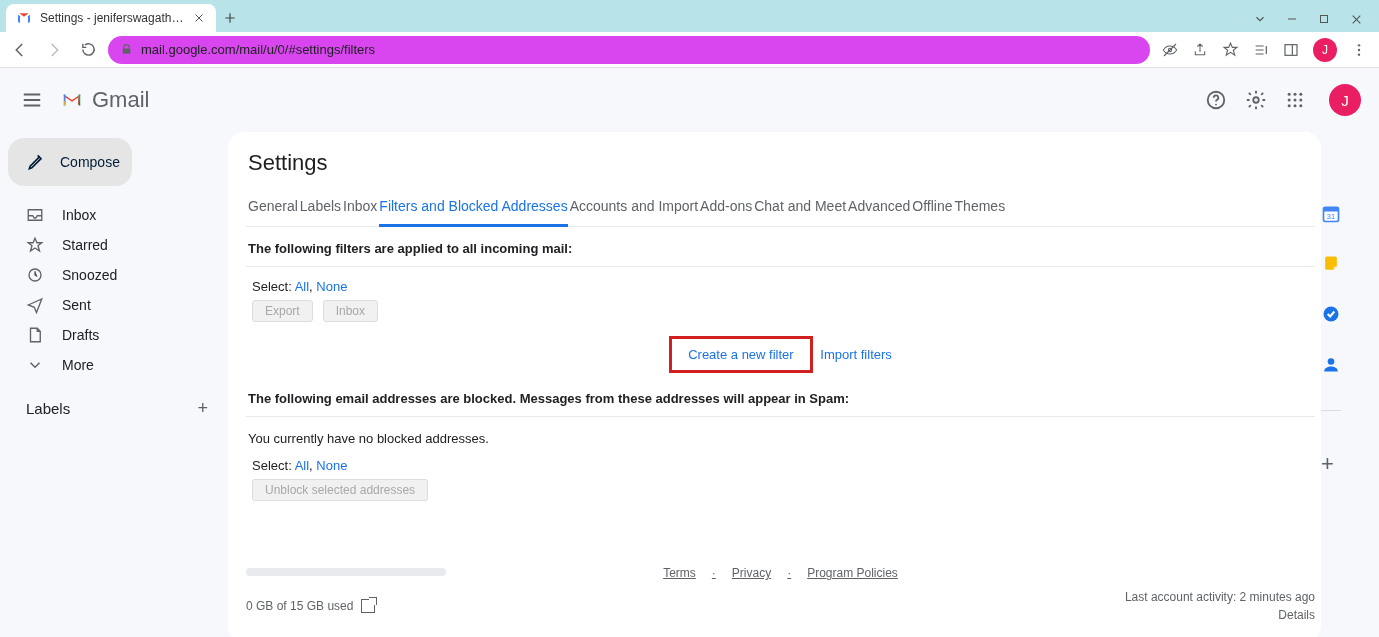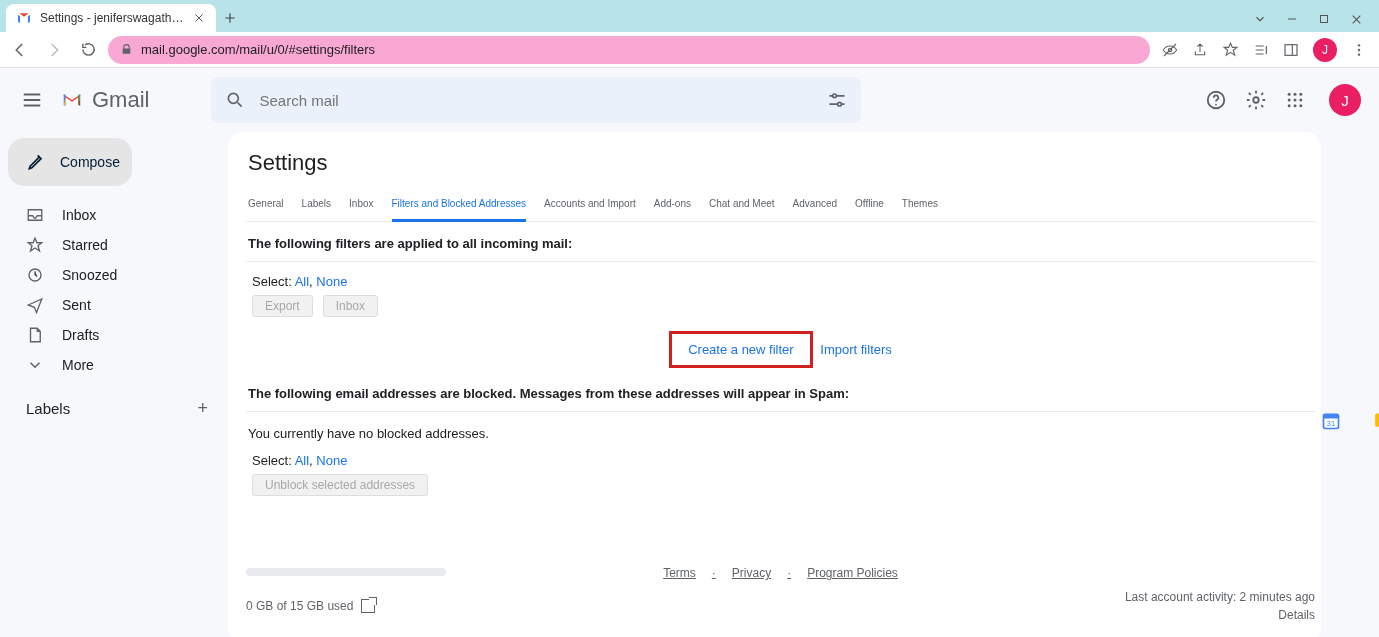--- a/index.html
+++ b/index.html
@@ -11,21 +11,21 @@
   .tab-favicon { width: 16px; height: 16px; display:flex; align-items:center; justify-content:center;}
   .tab-title { flex: 1; white-space: nowrap; overflow: hidden; text-overflow: ellipsis; }
   .tab-close { width: 14px; height: 14px; display: flex; align-items: center; justify-content: center; color:#555; }
   .new-tab { width: 28px; height: 28px; display:flex; align-items:center; justify-content:center; color:#444;}
   .window-controls { margin-left: auto; display: flex; gap: 18px; padding: 0 16px 6px 0; align-items: center; color:#555;}
   .window-controls span { width:14px; height:14px; display:flex; align-items:center; justify-content:center;}
   
   .address-bar { height: 36px; background: #fff; border-bottom:1px solid #e3e3e3; display:flex; align-items:center; padding: 0 6px; gap: 6px;}
   .nav-btn { width:28px; height:28px; display:flex; align-items:center; justify-content:center; color:#5f6368; border-radius:50%;}
   .nav-btn.disabled { color:#bdbdbd; }
-  .url-box { flex:1; height:28px; background:#f9a8d4; border-radius:14px; display:flex; align-items:center; padding:0 12px; gap:8px; font-size:13px; color:#5f6368;}
+  .url-box { flex:1; height:28px; background:#d946ef; border-radius:14px; display:flex; align-items:center; padding:0 12px; gap:8px; font-size:13px; color:#5f6368;}
   .url-box .lock { color:#5f6368; }
   .url-text { color:#202124; }
   .addr-icons { display:flex; align-items:center; gap:14px; padding:0 6px; color:#5f6368;}
   .addr-icons .circle-avatar { width:24px; height:24px; border-radius:50%; background:#e91e63; color:#fff; display:flex; align-items:center; justify-content:center; font-size:12px; font-weight:500;}
   
   
   .app { display:flex; height: calc(637px - 68px); background:#f6f8fc; }
   .left-col { width:228px; padding-top:8px; }
   .top-row { position:absolute; top:68px; left:0; width:1379px; height:64px; display:flex; align-items:center; padding-left:12px; background:#f6f8fc;}
   .hamburger { width:40px; height:40px; display:flex; align-items:center; justify-content:center; color:#5f6368; margin-right:6px;}
@@ -43,21 +43,21 @@
   .compose-btn { margin:6px 0 14px 8px; background:#e5e5e5; border:none; border-radius:16px; height:48px; width:124px; display:flex; align-items:center; gap:14px; padding:0 18px; font-size:14px; color:#001d35; font-weight:500; cursor:pointer;}
   .nav-item { height:30px; display:flex; align-items:center; gap:18px; padding-left:26px; font-size:14px; color:#202124; border-radius:0 16px 16px 0; cursor:pointer;}
   .nav-item .nicon { width:18px; color:#5f6368; display:flex; align-items:center; }
   .labels-header { display:flex; align-items:center; justify-content:space-between; padding:18px 20px 0 26px; font-size:15px; font-weight:500; color:#202124;}
   .labels-header .plus { color:#5f6368; font-size:18px;}
   
   
   .main { flex:1; padding:64px 10px 0 0; display:flex; }
   .settings-panel { background:#fff; border-radius:16px; flex:1; margin-right:0; padding:18px 6px 0 18px; display:flex; flex-direction:column; min-height:510px; position:relative;}
   .settings-title { font-size:22px; font-weight:400; color:#1f1f1f; margin-bottom:12px; padding-left:2px;}
-  .tabs { display:flex; gap:18px; border-bottom:1px solid #e8eaed; font-size:10px; padding-bottom:0; padding-left:2px;}
+  .tabs { display:flex; gap:2px; border-bottom:1px solid #e8eaed; font-size:14px; padding-bottom:0; padding-left:2px;}
   .tab-link { padding:10px 0 10px 0; color:#5f6368; cursor:pointer; white-space:nowrap;}
   .tab-link.active { color:#1a73e8; border-bottom:3px solid #1a73e8; font-weight:500; margin-bottom:-1px;}
   
   .section-bold { font-weight:700; font-size:13px; margin-top:14px; padding-left:2px;}
   .select-row { font-size:13px; color:#202124; margin-top:12px; padding-left:6px;}
   .select-row a { color:#1a73e8; text-decoration:none; cursor:pointer;}
   .btn-row { margin-top:6px; padding-left:6px; display:flex; gap:10px;}
   .disabled-btn { background:#f1f1f1; border:1px solid #ddd; color:#a8a8a8; font-size:12px; padding:3px 12px; border-radius:3px; cursor:default;}
   .center-links { text-align:center; margin-top:14px; font-size:13px;}
   .center-links a { color:#1a73e8; text-decoration:none; cursor:pointer;}
@@ -70,21 +70,21 @@
   .footer-row { display:flex; align-items:center; font-size:12px; color:#5f6368;}
   .footer-center { position:absolute; left:50%; transform:translateX(-50%); display:flex; gap:16px; top:4px;text-decoration:underline;}
   .footer-center a { color:#5f6368; text-decoration:none;}
   .footer-right { margin-left:auto; text-align:right; line-height:1.5;}
   .footer-right a { color:#5f6368; text-decoration:none;}
   .storage { display:flex; align-items:center; gap:8px;}
   .openicon { border:1.5px solid #5f6368; width:14px; height:14px; display:inline-flex; align-items:center; justify-content:center; position:relative;}
   .openicon::after { content:""; position:absolute; width:7px; height:7px; border-top:1.5px solid #5f6368; border-right:1.5px solid #5f6368; top:-3px; right:-3px; background:#fff; transform:rotate(0deg);}
   
   
-  .right-rail { width:48px; background:#f6f8fc; display:flex; align-items:center; padding-top:72px; gap:30px;}
+  .right-rail { width:48px; background:#f6f8fc; display:flex; flex-direction:column; padding-top:72px; gap:30px;}
   .rail-icon { width:20px; height:20px; display:flex; align-items:center; justify-content:center;}
   .rail-sep { width:20px; height:1px; background:#ddd; margin-top:6px;}
   .rail-plus { margin-top:10px; color:#5f6368; font-size:22px;}
   
   
   svg { display:block; }
 </style>
 </head>
 <body>
 
@@ -205,38 +205,20 @@
   </div>
   <div class="gmail-logo">
     <svg viewBox="0 0 24 24">
         <path fill="#EA4335" d="M3 6l9 6 9-6v2l-9 6-9-6z"></path>
         <path fill="#4285F4" d="M3 6h2v12H3z"></path>
         <path fill="#34A853" d="M19 6h2v12h-2z"></path>
         <path fill="#FBBC04" d="M3 18l2-1V8"></path>
         <path fill="#C5221F" d="M21 18l-2-1V8"></path>
       </svg>
     <span>Gmail</span>
-  </div>
-  <div class="search-wrap">
-    <div class="search-box">
-      <span>
-          <svg viewBox="0 0 24 24" width="20" height="20">
-            <circle cx="10" cy="10" r="6" stroke="#5f6368" stroke-width="2" fill="none"></circle>
-            <path stroke="#5f6368" stroke-width="2" d="M15 15l5 5"></path>
-          </svg>
-        </span>
-      <input type="text" placeholder="Search mail" style="">
-      <span class="search-tune">
-          <svg viewBox="0 0 24 24" width="20" height="20">
-            <path stroke="#5f6368" stroke-width="2" d="M3 7h18M3 17h18"></path>
-            <circle cx="9" cy="7" r="2.2" fill="#eaf1fb" stroke="#5f6368" stroke-width="2"></circle>
-            <circle cx="15" cy="17" r="2.2" fill="#eaf1fb" stroke="#5f6368" stroke-width="2"></circle>
-          </svg>
-        </span>
-    </div>
   </div>
   <div class="top-right-icons">
     <span>
         <svg viewBox="0 0 24 24" width="22" height="22">
           <circle cx="12" cy="12" r="9" stroke="#5f6368" stroke-width="2" fill="none"></circle>
           <path stroke="#5f6368" stroke-width="2" fill="none" d="M9.5 9.5a2.5 2.5 0 1 1 3.5 2.3c-.9.4-1 1-1 1.7"></path>
           <circle cx="12" cy="17" r="1" fill="#5f6368"></circle>
         </svg>
       </span>
     <span>

